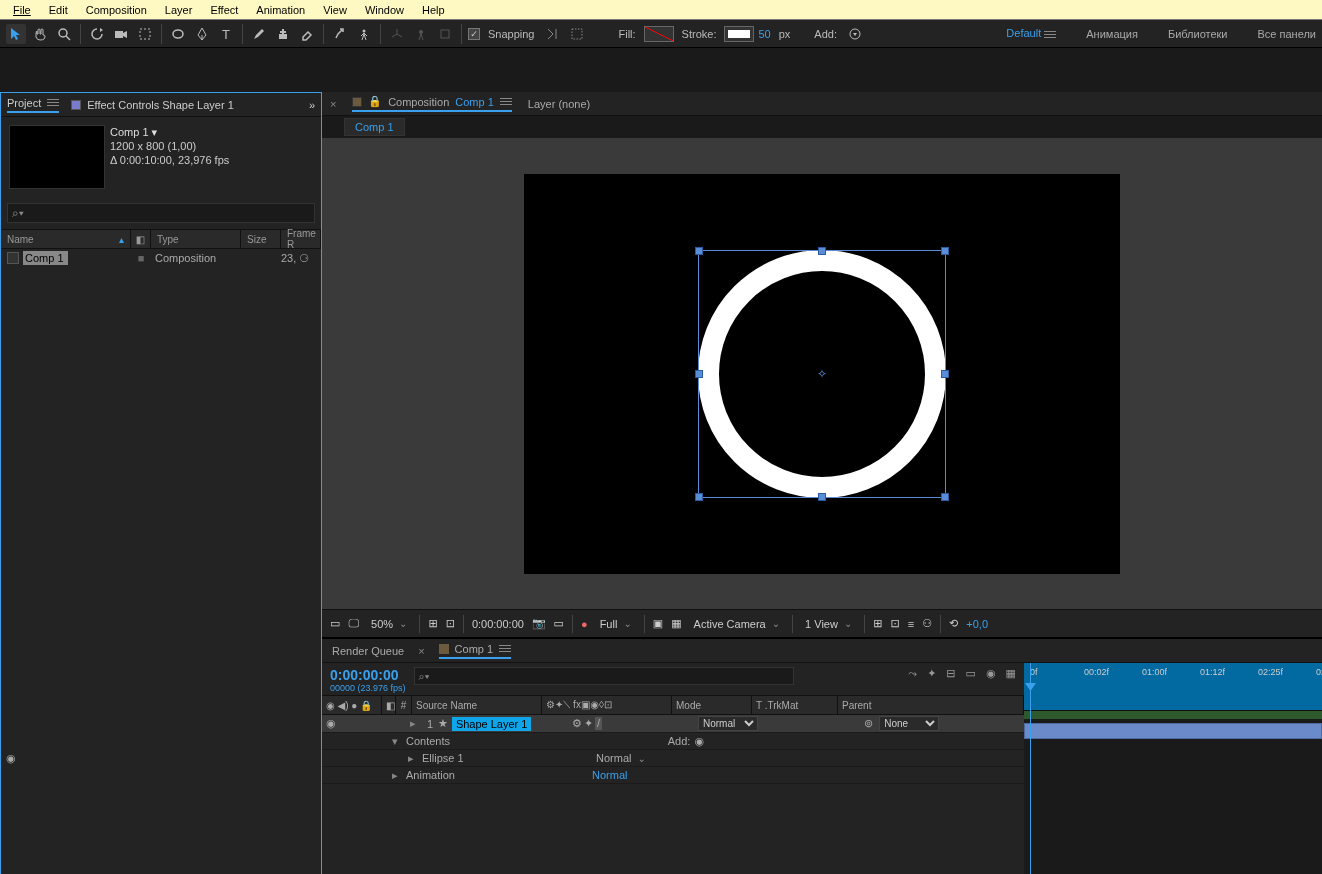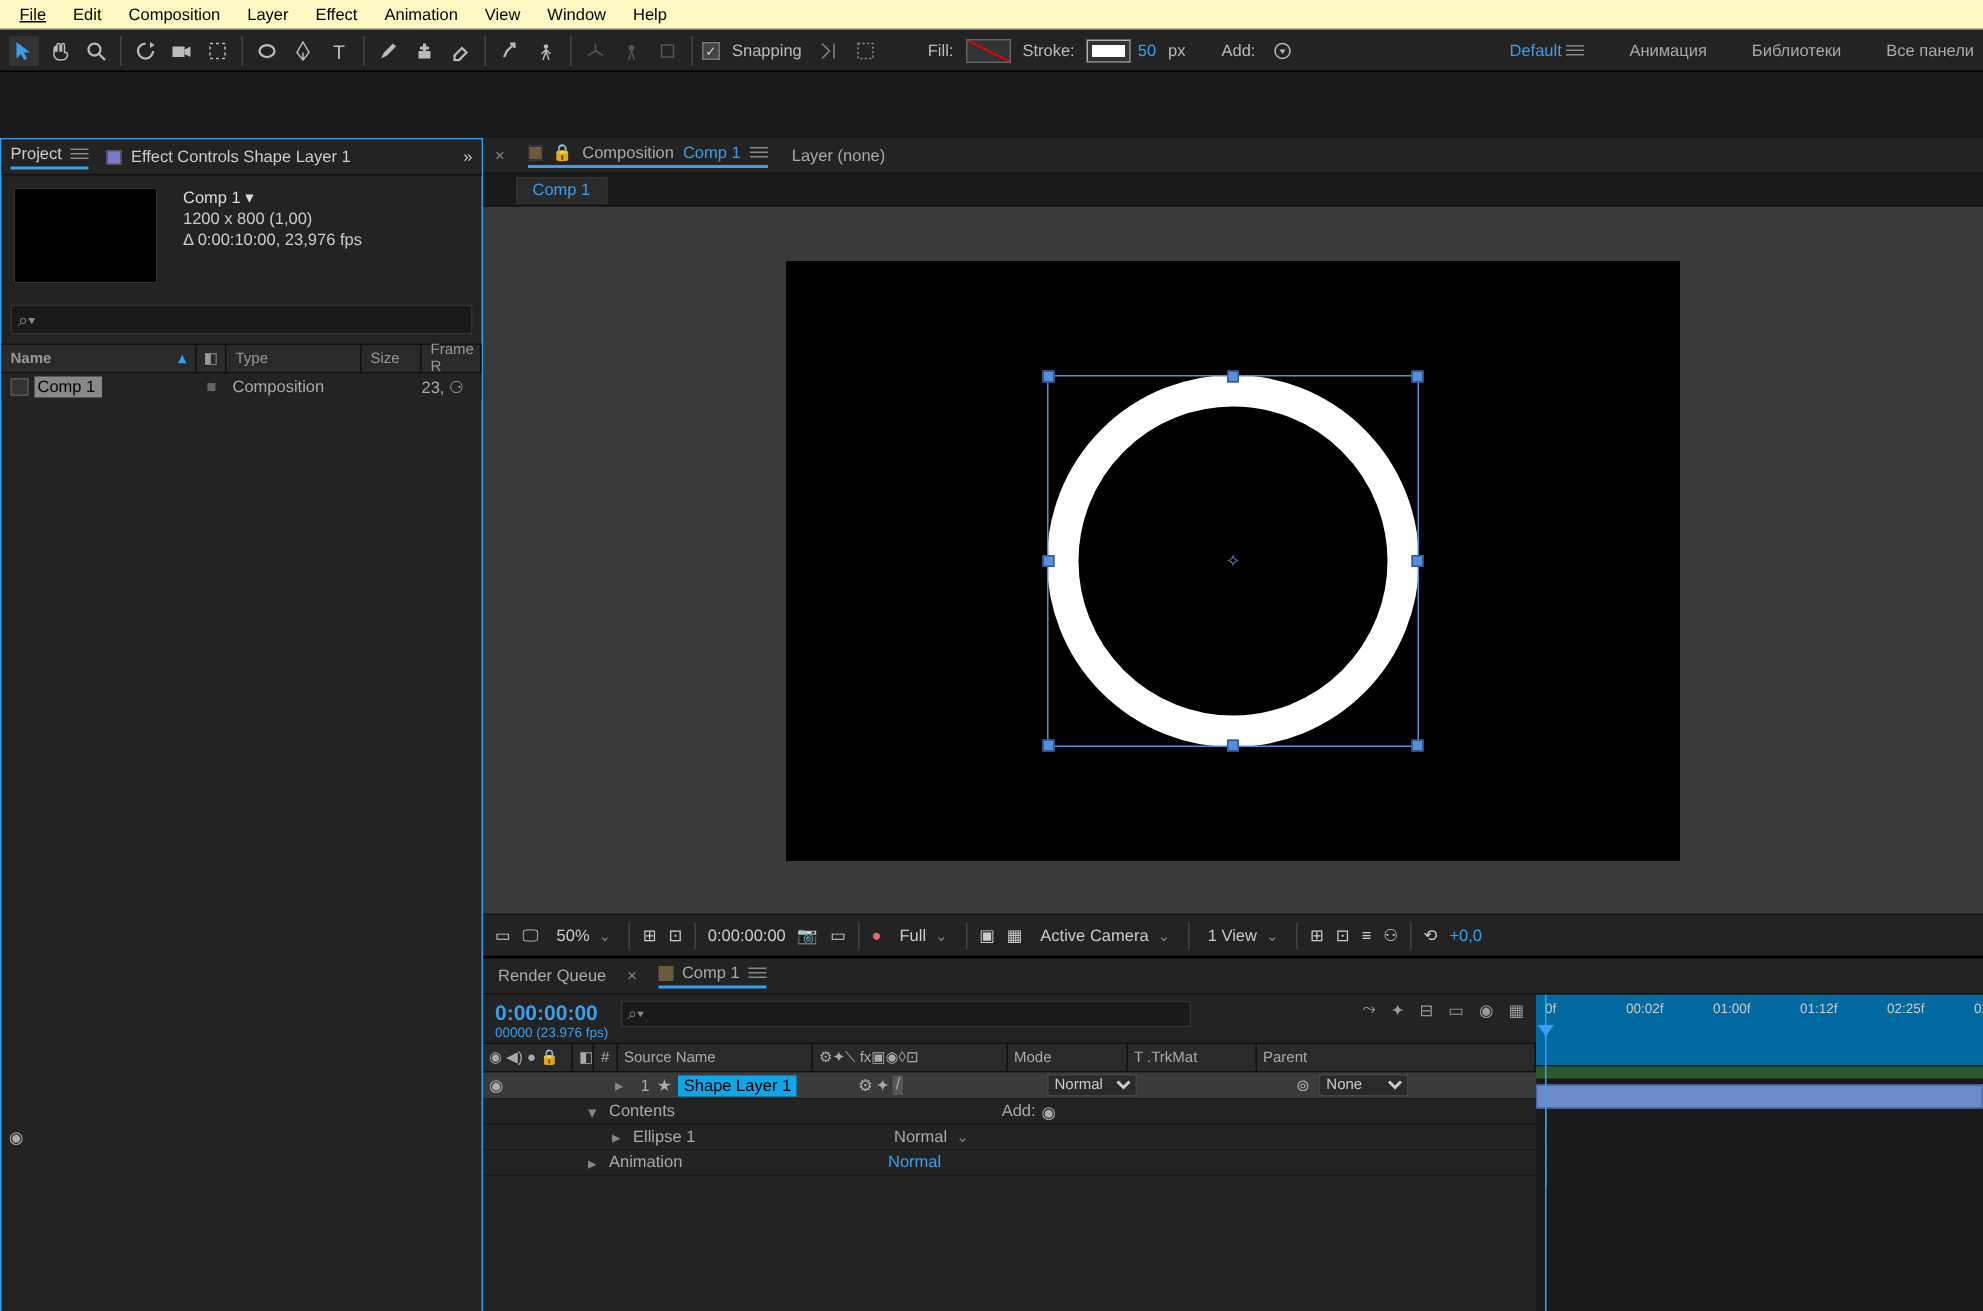--- a/index.html
+++ b/index.html
@@ -30,30 +30,30 @@
 .left { width: 322px; border: 1px solid #39a0ed; background: #232323; display: flex; flex-direction: column; }
 .right { flex: 1; display: flex; flex-direction: column; background: #1a1a1a; }
 
 
 .panel-tabs { display: flex; align-items: center; height: 24px; background: #232323; padding: 0 6px; gap: 12px; border-bottom: 1px solid #111; }
 .panel-tabs .tab { color: #ccc; display:flex; align-items:center; gap:6px;}
 .panel-tabs .tab.active { border-bottom: 2px solid #39a0ed; padding-bottom:2px;}
 .panel-tabs .tab .sq { width:10px;height:10px;background:#7b7bce;border:1px solid #555;}
 .panel-tabs .expand { margin-left: auto; color: #ccc; }
 
-.comp-info { display: flex; gap: 17px; padding: 8px; }
+.comp-info { display: flex; gap: 5px; padding: 8px; }
 .comp-thumb { width: 96px; height: 64px; background: #000; border:1px solid #333;}
 .comp-text { color: #ccc; font-size: 11px; line-height: 14px; }
 .comp-text .title { color:#ddd; }
 
 .proj-search { margin: 6px; height: 20px; background: #1a1a1a; border: 1px solid #333; display:flex; align-items:center; padding:0 4px; font-size:12px; color:#888;}
 
 .proj-header { display: flex; background: #2a2a2a; height: 20px; align-items:center; font-size:10px; color:#999; border-top:1px solid #111; border-bottom:1px solid #111;}
 .proj-header div { padding: 0 6px; border-right:1px solid #111; height:100%; display:flex; align-items:center;}
-.col-name { flex:1;font-weight:bold; }
+.col-name { flex:1; }
 .col-tag { width:20px; justify-content:center;}
 .col-type { width:90px; }
 .col-size { width:40px; }
 .col-fr { width:40px; }
 
 .proj-row { display:flex; height:18px; align-items:center; background:#232323;}
 .proj-row .name { flex:1; padding-left:6px; display:flex; align-items:center; gap:4px;}
 .proj-row .name .sel { background:#888; color:#000; padding:1px 4px 1px 2px; display:flex; align-items:center; gap:2px;}
 .proj-row .tag { width:20px; text-align:center; color:#666;}
 .proj-row .type { width:90px; padding-left:4px;}

